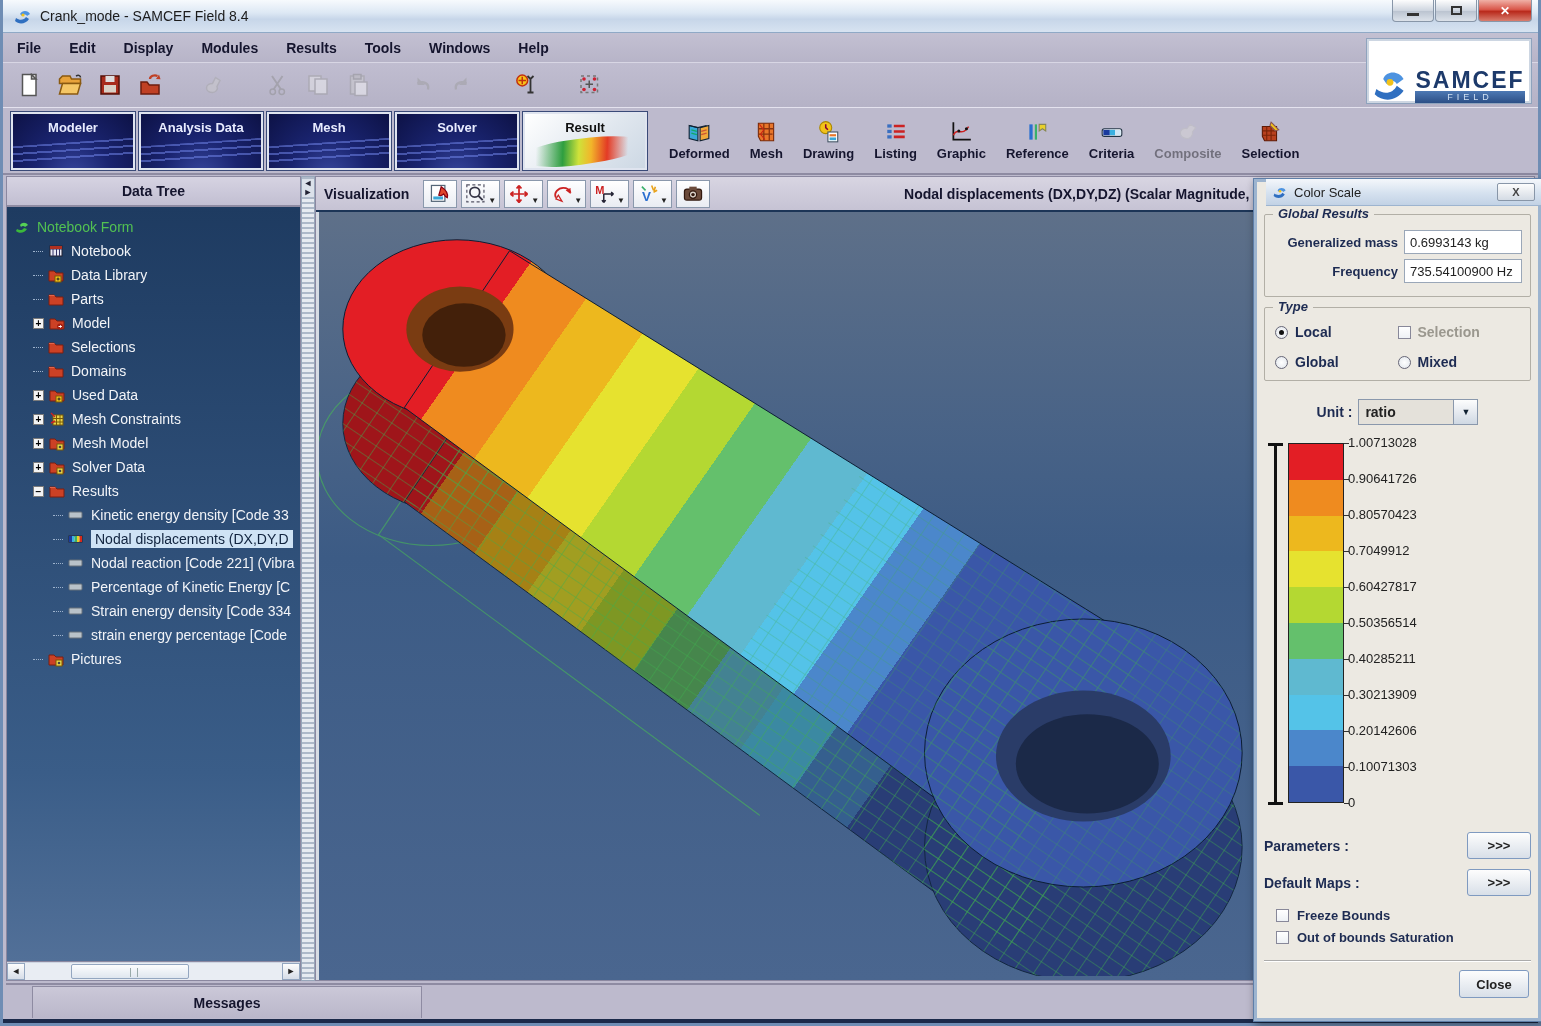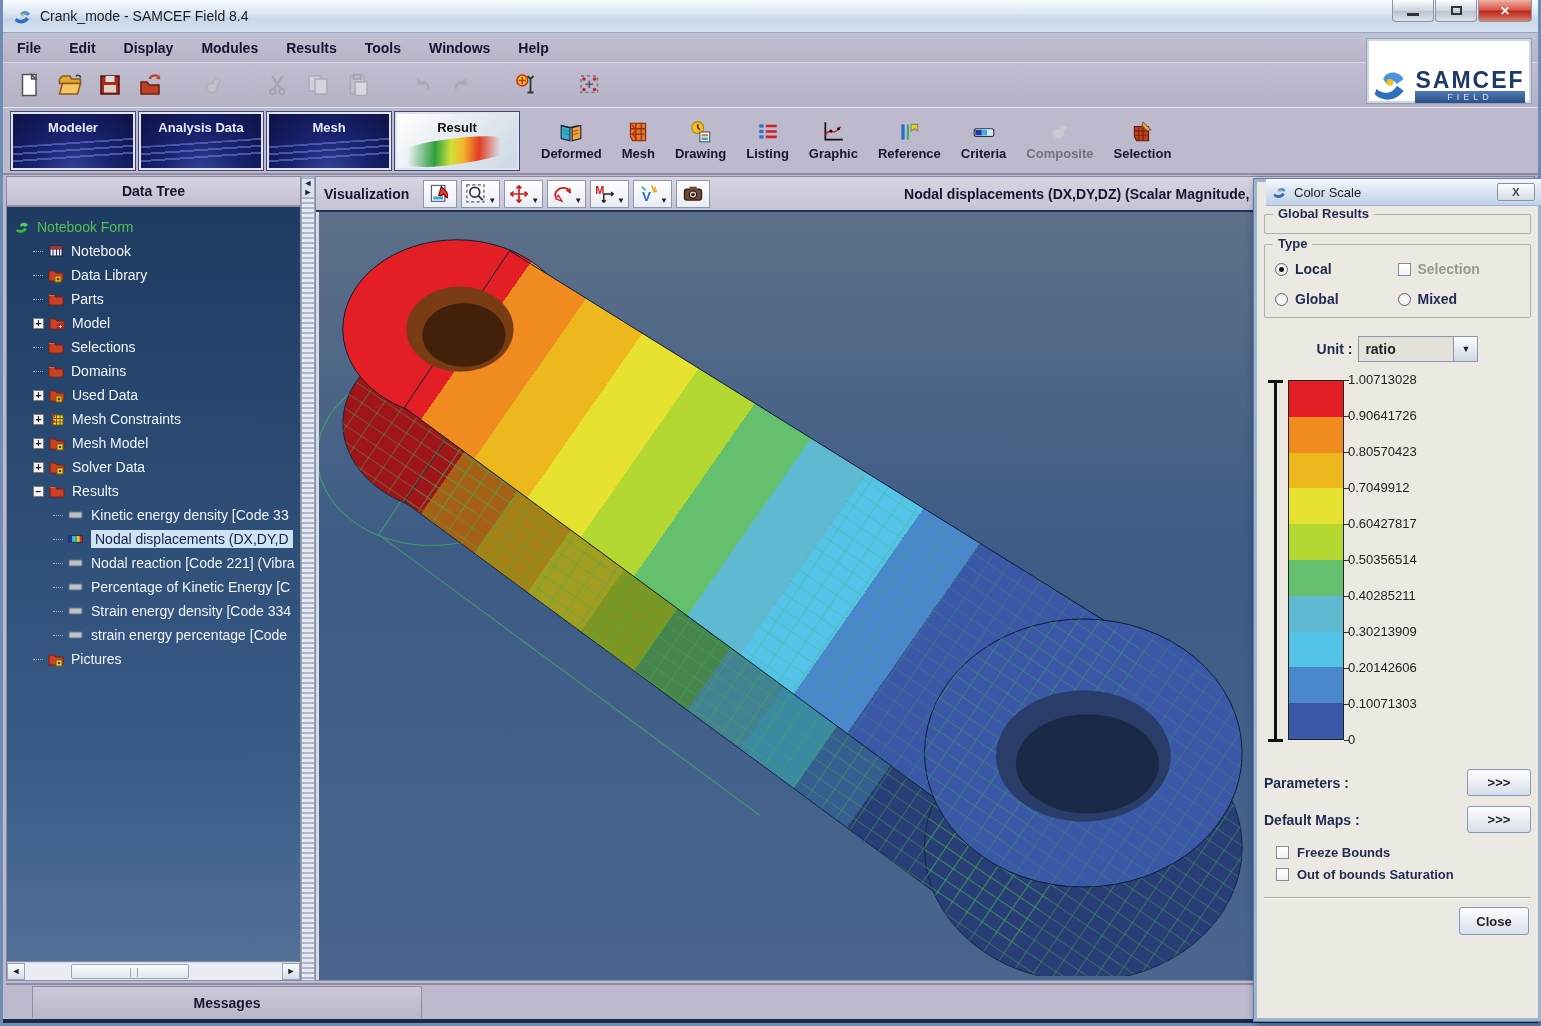--- a/index.html
+++ b/index.html
@@ -82,21 +82,21 @@
   .msg-tab { width:390px; height:32px; margin-left:26px; background:linear-gradient(#cbc8d8,#bab7ca); border:1px solid #8e8ba2; border-bottom:none; display:flex; align-items:center; justify-content:center; font-size:14px; font-weight:bold; color:#15152e; }
   .win-bottom { position:absolute; left:0; right:0; bottom:0; height:4px; background:#1b2a4a; }
 
   
   .dialog { position:absolute; top:178px; left:1250px; width:289px; height:844px; background:#ece9e2; border:1px solid #5f7fa8; box-shadow:0 0 0 3px #9db4cf inset, 2px 3px 8px rgba(0,0,0,.45); z-index:10; display:flex; flex-direction:column; }
   .dlg-title { height:27px; background:linear-gradient(#f4f7fb,#d5e1ef 55%,#c2d2e5); display:flex; align-items:center; padding:0 6px; border-bottom:1px solid #9db4cf;margin-left:12px; }
   .dlg-title .dt-text { flex:1; font-size:13px; color:#222; margin-left:6px; }
   .dlg-close { width:38px; height:18px; border:1px solid #8896a8; border-radius:2px; background:linear-gradient(#fdfdfd,#d4dbe4); font-size:11px; font-weight:bold; color:#444; display:flex; align-items:center; justify-content:center; }
   .dlg-body { flex:1; padding:8px 10px 0 10px; display:flex; flex-direction:column; }
   .cs-group { border:1px solid #b2afa6; border-radius:2px; margin-bottom:10px; padding:10px 8px 8px 8px; position:relative; }
-  .cs-legend { position:absolute; top:-9px; left:8px; background:#ece9e2; padding:0 5px; font-size:13px; font-weight:bold; color:#1d2b52; }
+  .cs-legend { position:absolute; top:-9px; left:8px; background:#ece9e2; padding:0 5px; font-size:13px; font-weight:bold; color:#1d2b52;font-style:italic; }
   .gr-row { display:flex; align-items:center; justify-content:flex-end; margin:5px 0; }
   .gr-label { font-size:13px; font-weight:bold; color:#1d2b52; margin-right:6px; white-space:nowrap; }
   .gr-value { width:118px; height:24px; background:#fff; border:1px solid #9aa7b8; font-size:13px; color:#222; display:flex; align-items:center; padding-left:5px; white-space:nowrap; overflow:hidden; }
   .type-grid { display:grid; grid-template-columns:1fr 1fr; row-gap:14px; padding:6px 2px 2px 2px; }
   .opt { display:flex; align-items:center; gap:7px; font-size:14px; font-weight:bold; color:#1d2b52; }
   .opt.disabled { color:#9a978e; }
   .radio { width:13px; height:13px; border-radius:50%; border:1px solid #667; background:radial-gradient(#fff,#dfe4ea); position:relative; flex:0 0 auto; }
   .radio.checked::after { content:""; position:absolute; inset:3px; border-radius:50%; background:#111; }
   .checkbox { width:13px; height:13px; border:1px solid #889; background:linear-gradient(#fff,#eef1f5); flex:0 0 auto; }
   .unit-row { display:flex; align-items:center; justify-content:center; gap:6px; margin:8px 0 14px 0; }
@@ -257,20 +257,23 @@
   <div class="modulebar">
     <div id="modules" style="display:flex;gap:4px;">
         <div class="mod-btn">
           <span>Modeler</span>
         </div>
         <div class="mod-btn">
           <span>Analysis Data</span>
         </div>
         <div class="mod-btn">
           <span>Mesh</span>
+        </div>
+        <div class="mod-btn">
+          <span>Solver</span>
         </div>
         <div class="mod-btn active">
           <span>Result</span>
         </div>
       </div>
     <div class="rtools" id="rtools">
         <div class="rtool">
           <span style="width:24px;height:24px"><svg viewBox="0 0 22 22" width="100%" height="100%">
               <path d="M2 5l8 2v12l-8-2z" fill="#3aa8d8" stroke="#123"></path>
               <path d="M20 5l-8 2v12l8-2z" fill="#f0a93b" stroke="#123"></path>
@@ -692,20 +695,30 @@
           <path d="M3 12c4 3 8 2 10-1l3 2c-3 5-10 6-14 2z" fill="#2f6fc0"></path>
           <path d="M7 8c2-4 8-4 10 0l-3 2c-1-2-4-2-5 0z" fill="#4d93e0"></path>
           <circle cx="10" cy="9" r="1.6" fill="#f2c21a"></circle>
         </svg>
       <span class="dt-text">Color Scale</span>
       <div class="dlg-close">X</div>
     </div>
     <div class="dlg-body">
       <div class="cs-group">
         <span class="cs-legend">Global Results</span>
+        <div id="grfields">
+            <div class="gr-row">
+              <span class="gr-label">Generalized mass</span>
+              <span class="gr-value">0.6993143 kg</span>
+            </div>
+            <div class="gr-row">
+              <span class="gr-label">Frequency</span>
+              <span class="gr-value">735.54100900 Hz</span>
+            </div>
+          </div>
       </div>
       <div class="cs-group">
         <span class="cs-legend">Type</span>
         <div class="type-grid" id="typegrid">
             <div class="opt">
               <span class="radio checked"></span>
               <span>Local</span>
             </div>
             <div class="opt disabled">
               <span class="checkbox"></span>

